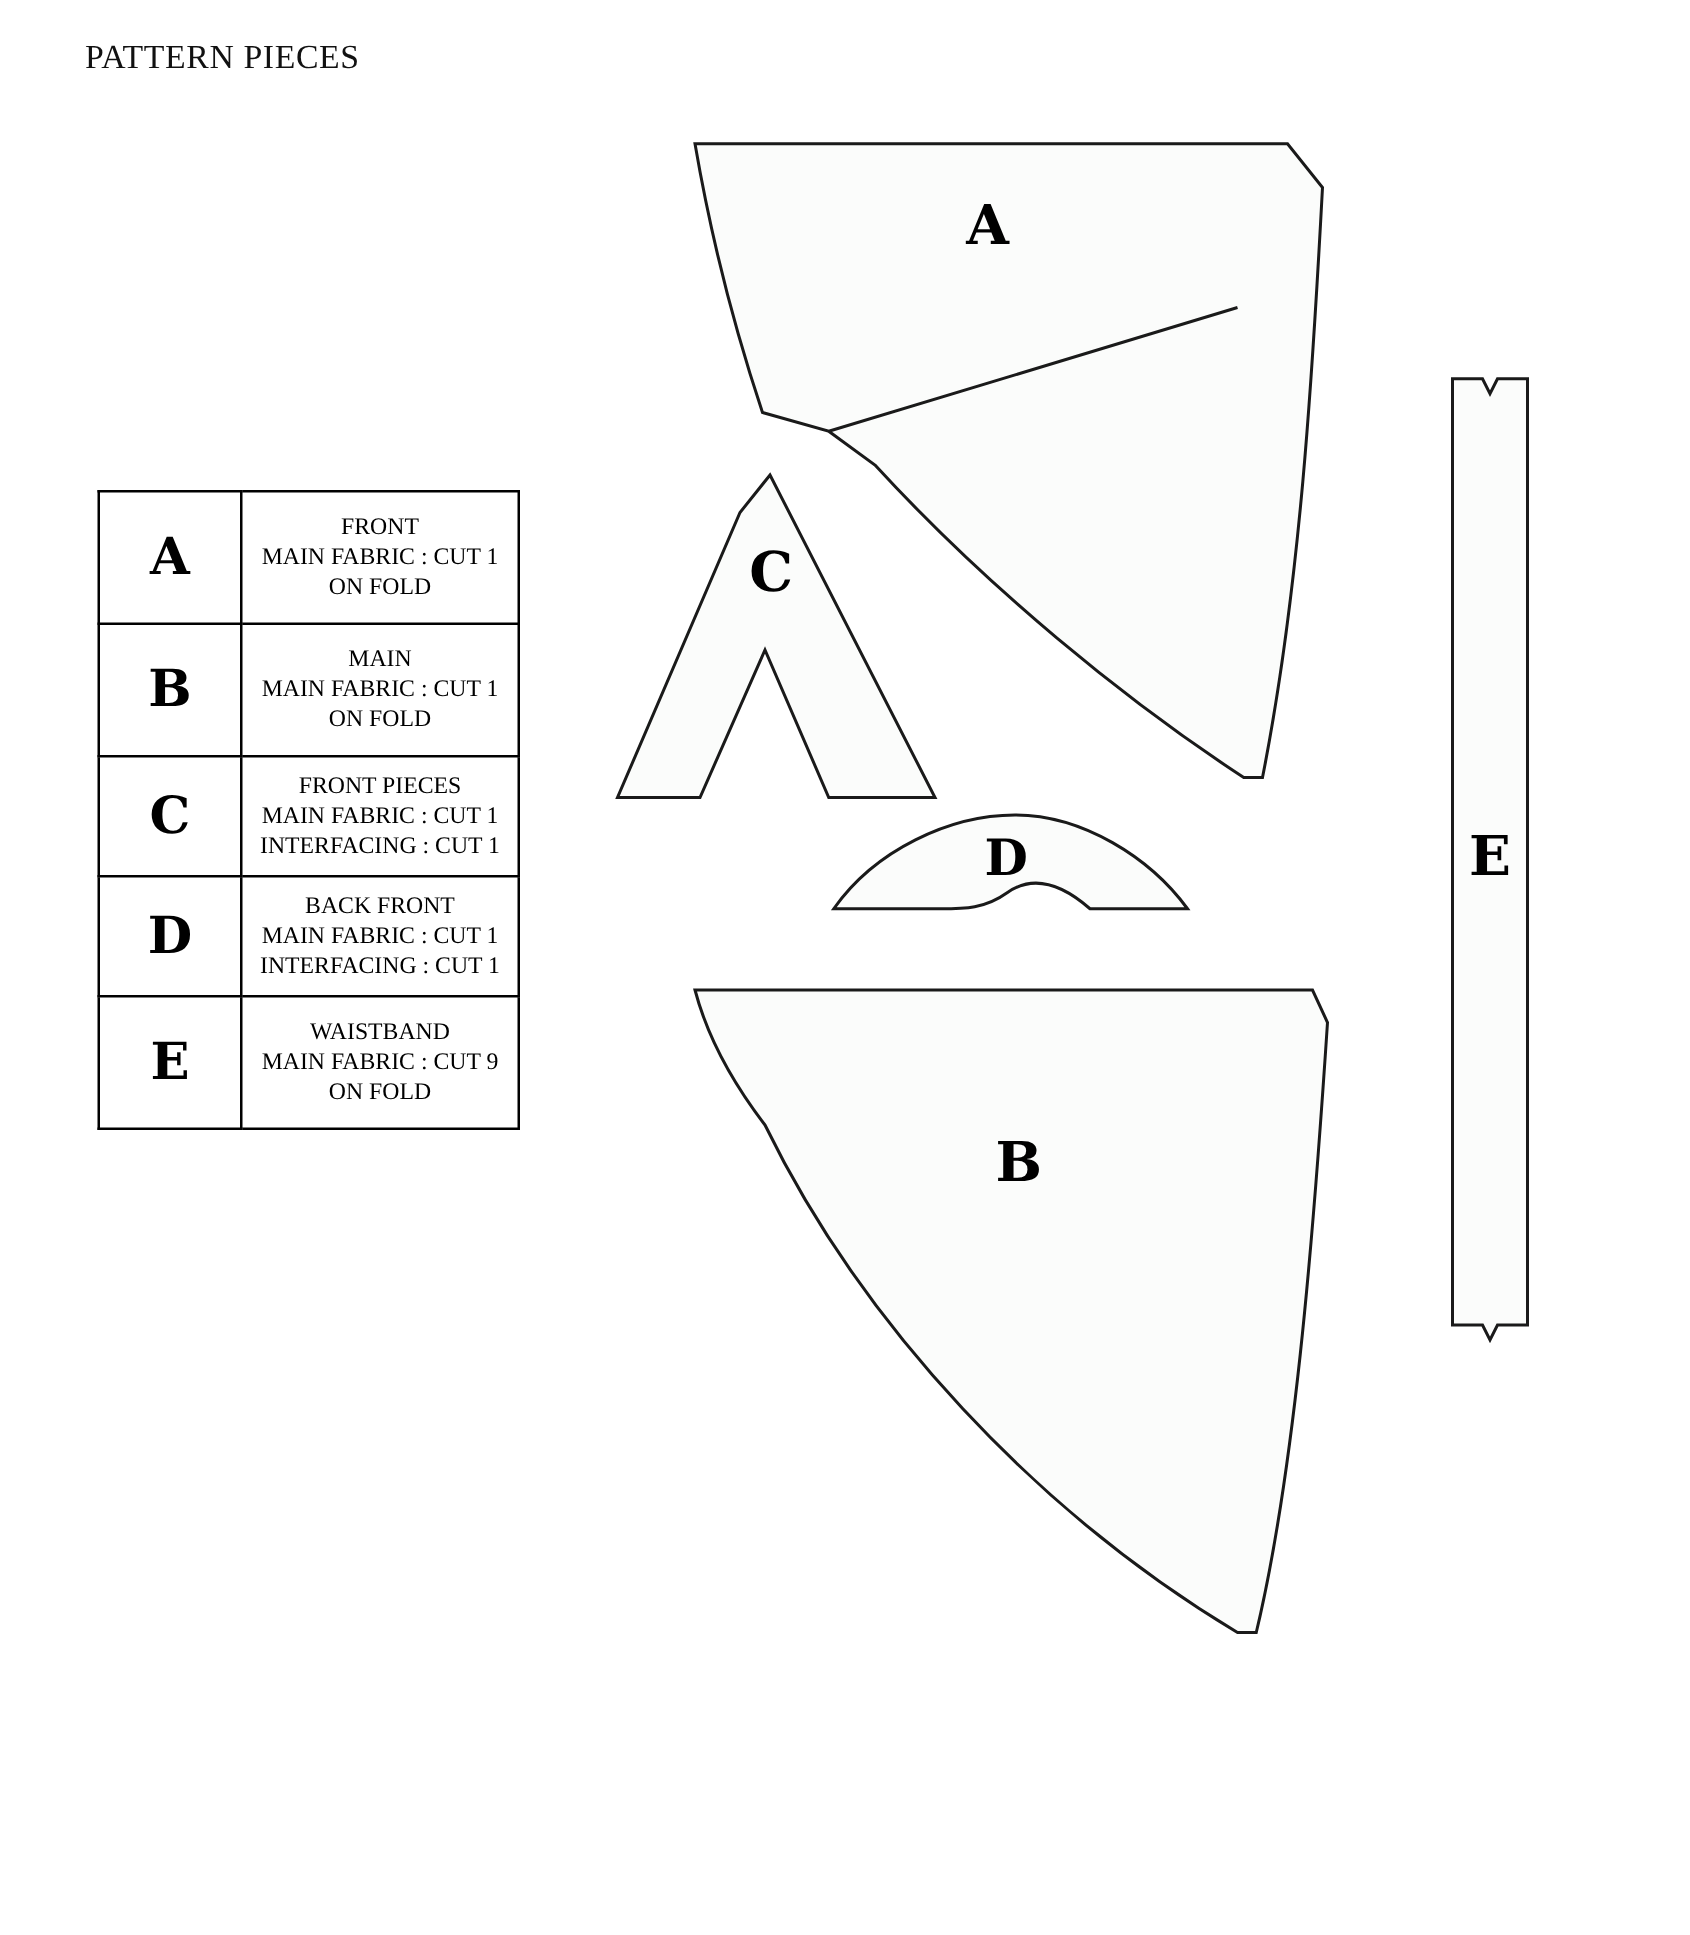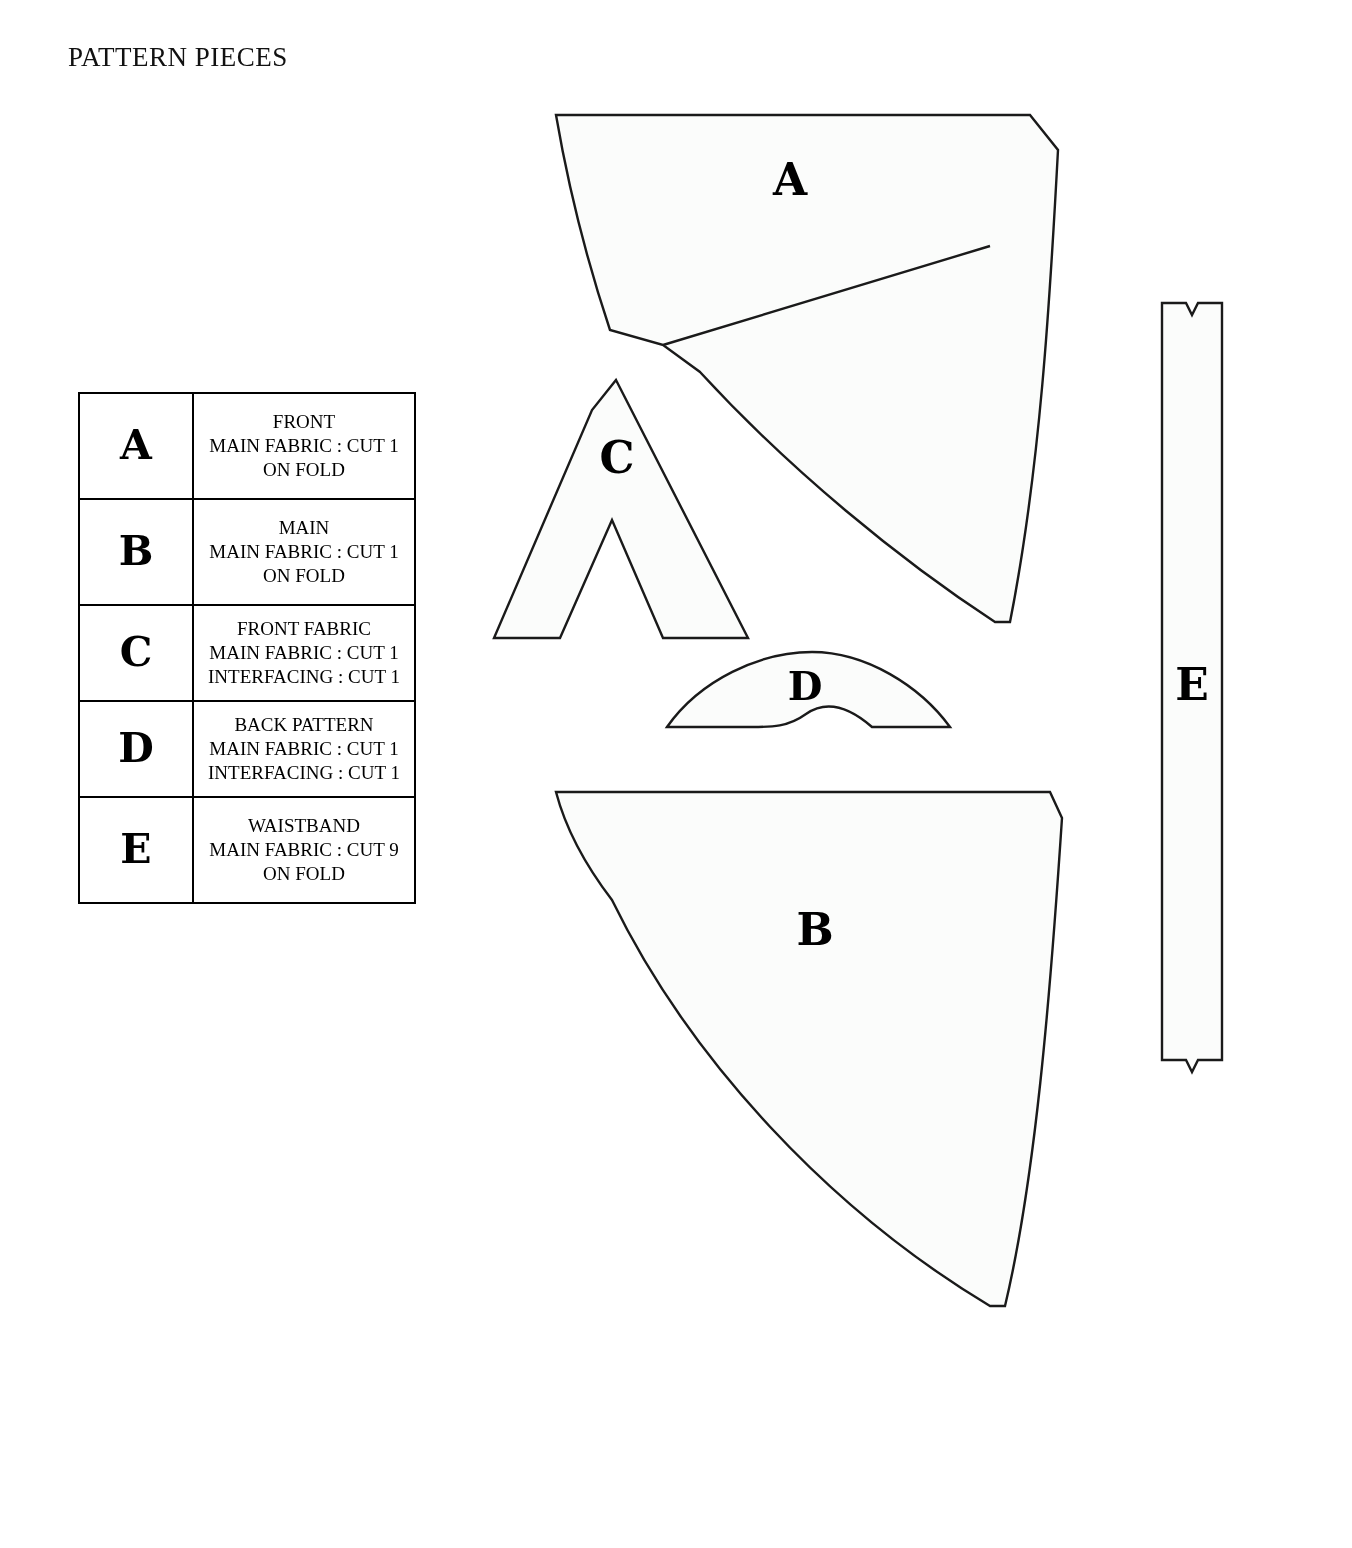--- a/index.html
+++ b/index.html
@@ -12,21 +12,21 @@
     height: 1548px;
     position: relative;
     font-family: "Liberation Serif", serif;
     color: #000000;
     overflow: hidden;
   }
 
   #page-title {
     position: absolute;
     left: 68px;
-    top: 42px;
+    top: 30px;
     font-size: 27px;
     letter-spacing: 0.5px;
     font-family: "Liberation Serif", serif;
     color: #111111;
   }
 
   
   #legend {
     position: absolute;
     left: 78px;
@@ -119,31 +119,31 @@
         <div class="legend-desc-line">MAIN</div>
         <div class="legend-desc-line">MAIN FABRIC : CUT 1</div>
         <div class="legend-desc-line">ON FOLD</div>
       </td>
     </tr>
     <tr>
       <td class="legend-letter-cell row-h-2">
         <span class="legend-letter">C</span>
       </td>
       <td class="legend-desc-cell">
-        <div class="legend-desc-line">FRONT FABRIC</div>
+        <div class="legend-desc-line">FRONT PIECES</div>
         <div class="legend-desc-line">MAIN FABRIC : CUT 1</div>
         <div class="legend-desc-line">INTERFACING : CUT 1</div>
       </td>
     </tr>
     <tr>
       <td class="legend-letter-cell row-h-2">
         <span class="legend-letter">D</span>
       </td>
       <td class="legend-desc-cell">
-        <div class="legend-desc-line">BACK PATTERN</div>
+        <div class="legend-desc-line">BACK FRONT</div>
         <div class="legend-desc-line">MAIN FABRIC : CUT 1</div>
         <div class="legend-desc-line">INTERFACING : CUT 1</div>
       </td>
     </tr>
     <tr>
       <td class="legend-letter-cell row-h-3">
         <span class="legend-letter">E</span>
       </td>
       <td class="legend-desc-cell">
         <div class="legend-desc-line">WAISTBAND</div>

